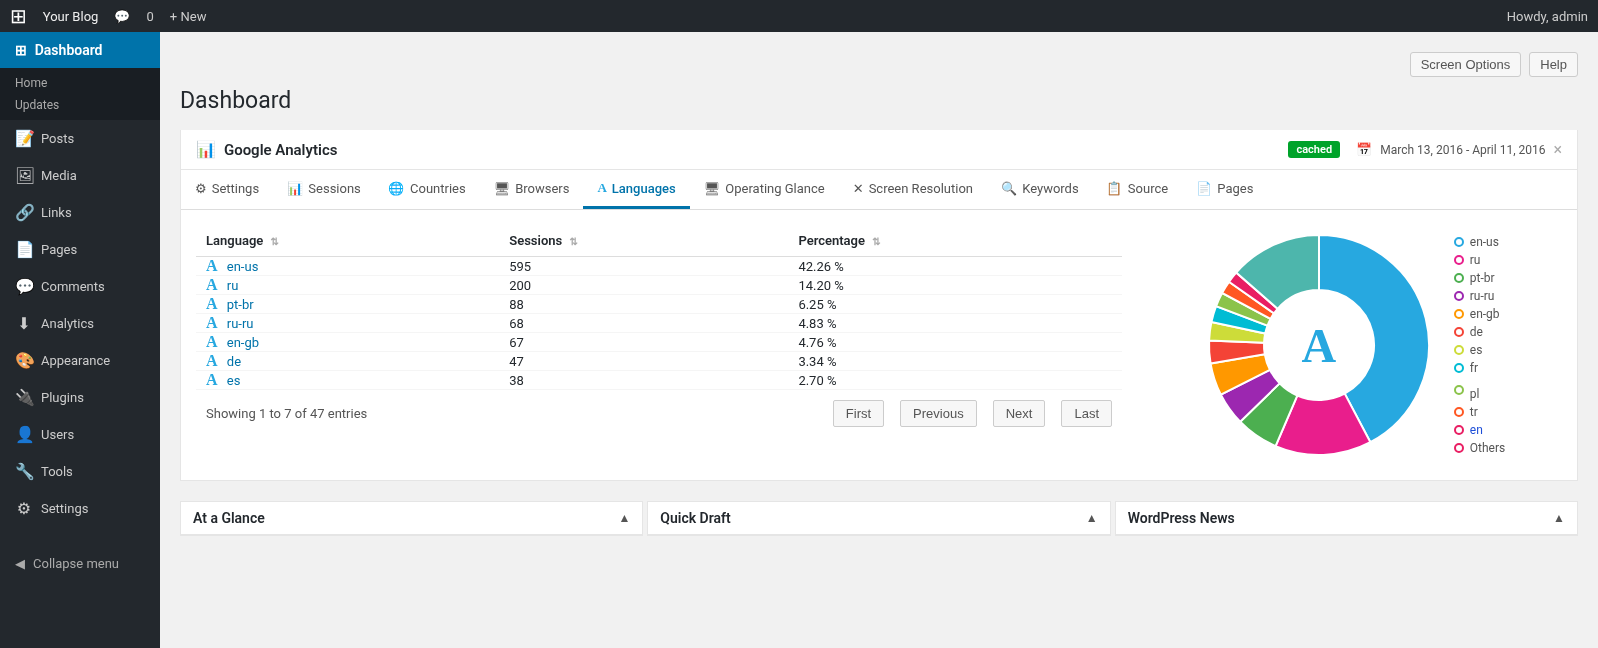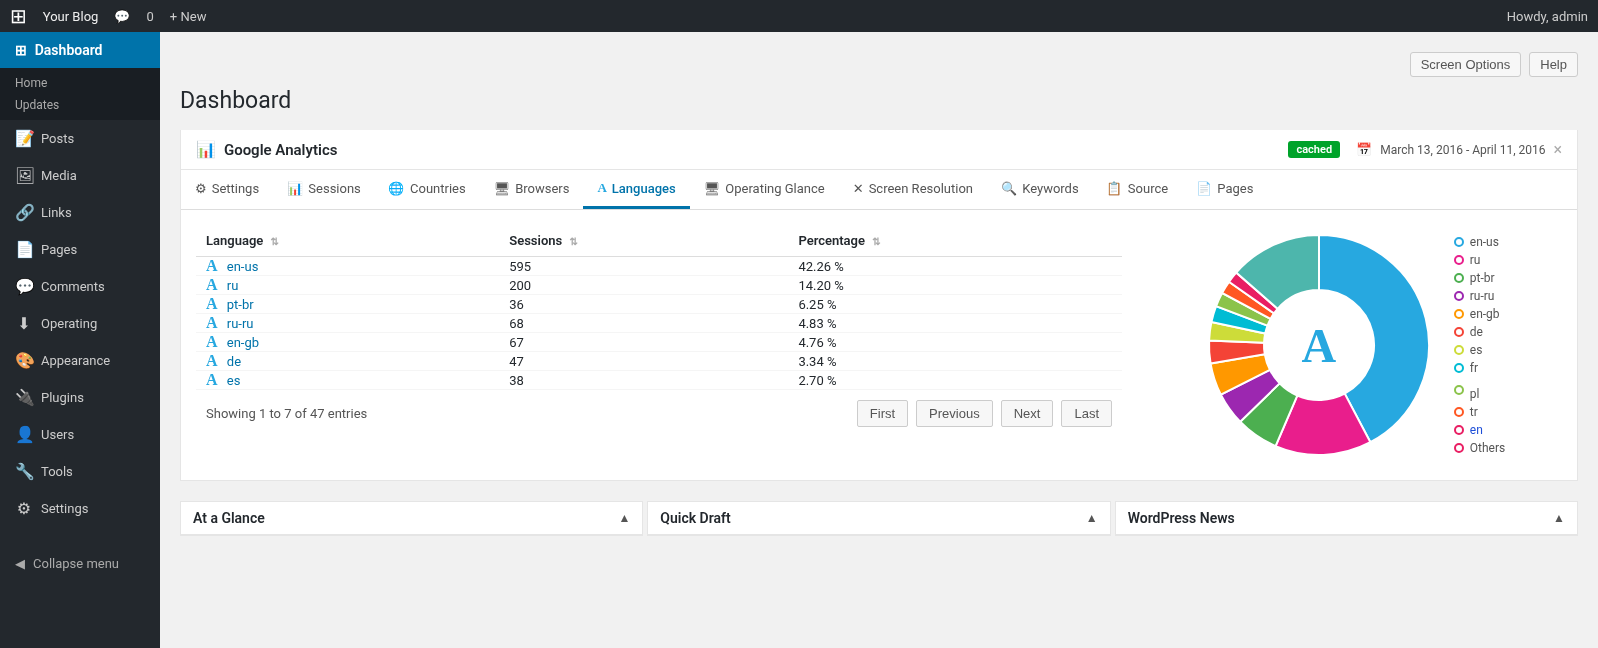--- a/index.html
+++ b/index.html
@@ -199,21 +199,21 @@
       font-weight: bold;
       font-family: Georgia, serif;
       margin-right: 6px;
     }
     .lang-name { color: #0073aa; }
 
     .table-footer {
       display: flex;
       align-items: center;
       padding: 10px 10px;
-      gap: 8px;
+      gap: 16px;
     }
     .showing-text { font-size: 13px; color: #555; flex: 1; }
     .pagination-btn {
       border: 1px solid #ccc;
       background: #f7f7f7;
       padding: 5px 12px;
       font-size: 13px;
       cursor: pointer;
       color: #555;
       border-radius: 2px;
@@ -340,21 +340,21 @@
     <div class="sidebar-item">
       <span class="sidebar-icon">📄</span>
       <span>Pages</span>
     </div>
     <div class="sidebar-item">
       <span class="sidebar-icon">💬</span>
       <span>Comments</span>
     </div>
     <div class="sidebar-item">
       <span class="sidebar-icon">⬇</span>
-      <span>Operating</span>
+      <span>Analytics</span>
     </div>
     <div class="sidebar-item">
       <span class="sidebar-icon">🎨</span>
       <span>Appearance</span>
     </div>
     <div class="sidebar-item">
       <span class="sidebar-icon">🔌</span>
       <span>Plugins</span>
     </div>
     <div class="sidebar-item">
@@ -473,21 +473,21 @@
         <span class="lang-name">ru</span>
       </td>
       <td>200</td>
       <td>14.20 %</td>
     </tr>
                 <tr>
       <td>
         <span class="lang-letter">A</span>
         <span class="lang-name">pt-br</span>
       </td>
-      <td>36</td>
+      <td>88</td>
       <td>6.25 %</td>
     </tr>
                 <tr>
       <td>
         <span class="lang-letter">A</span>
         <span class="lang-name">ru-ru</span>
       </td>
       <td>68</td>
       <td>4.83 %</td>
     </tr>

